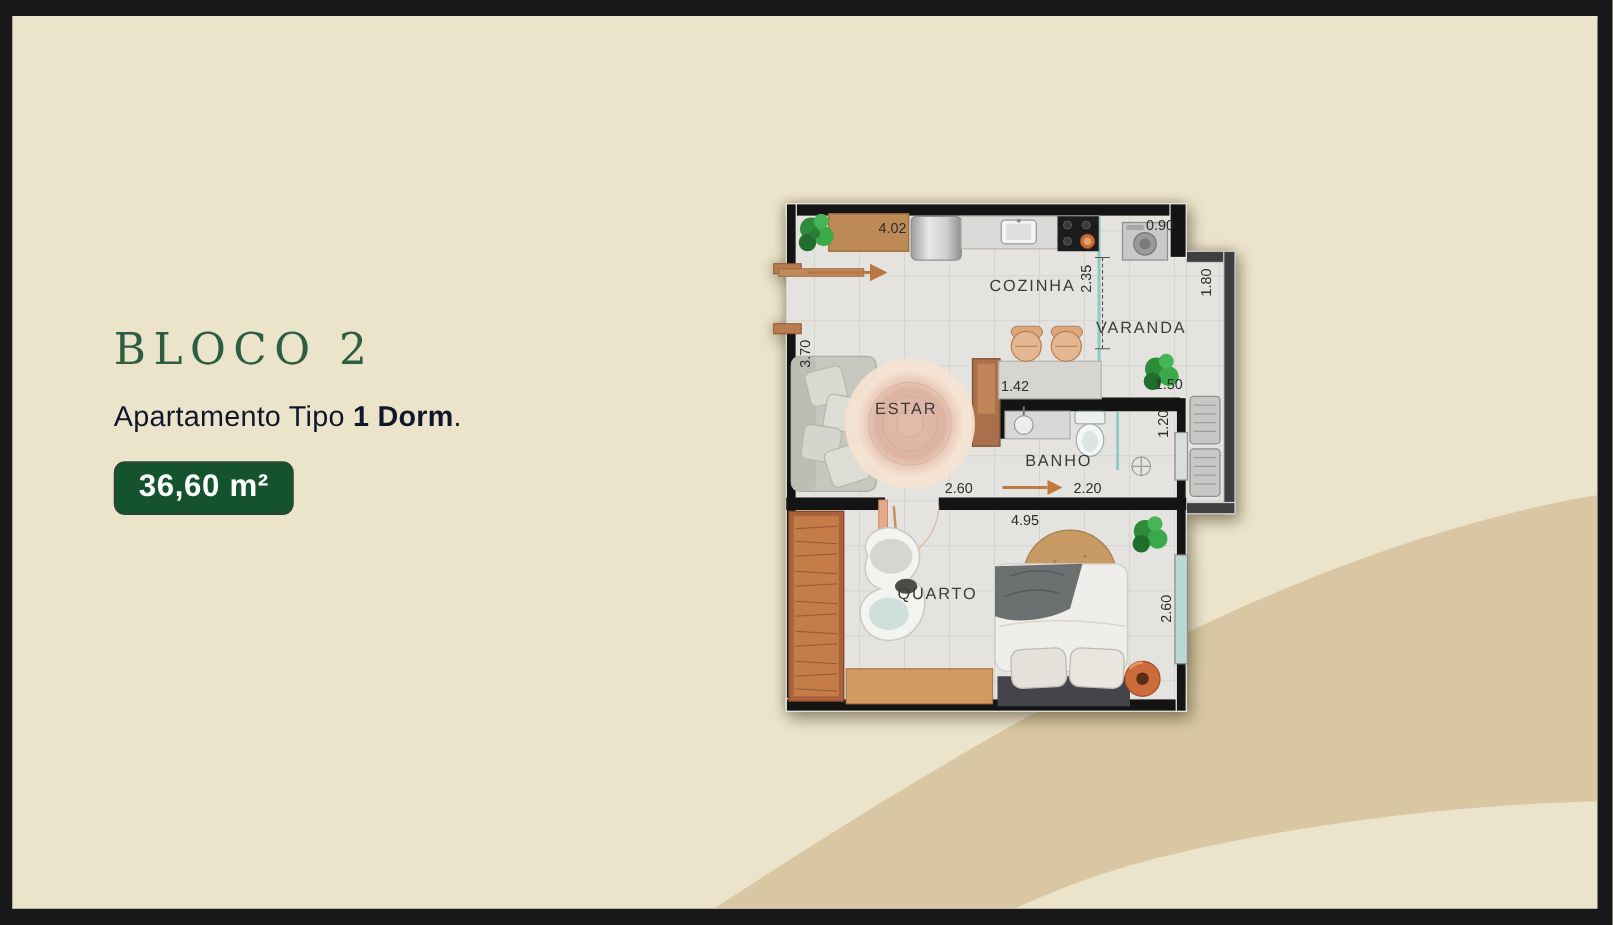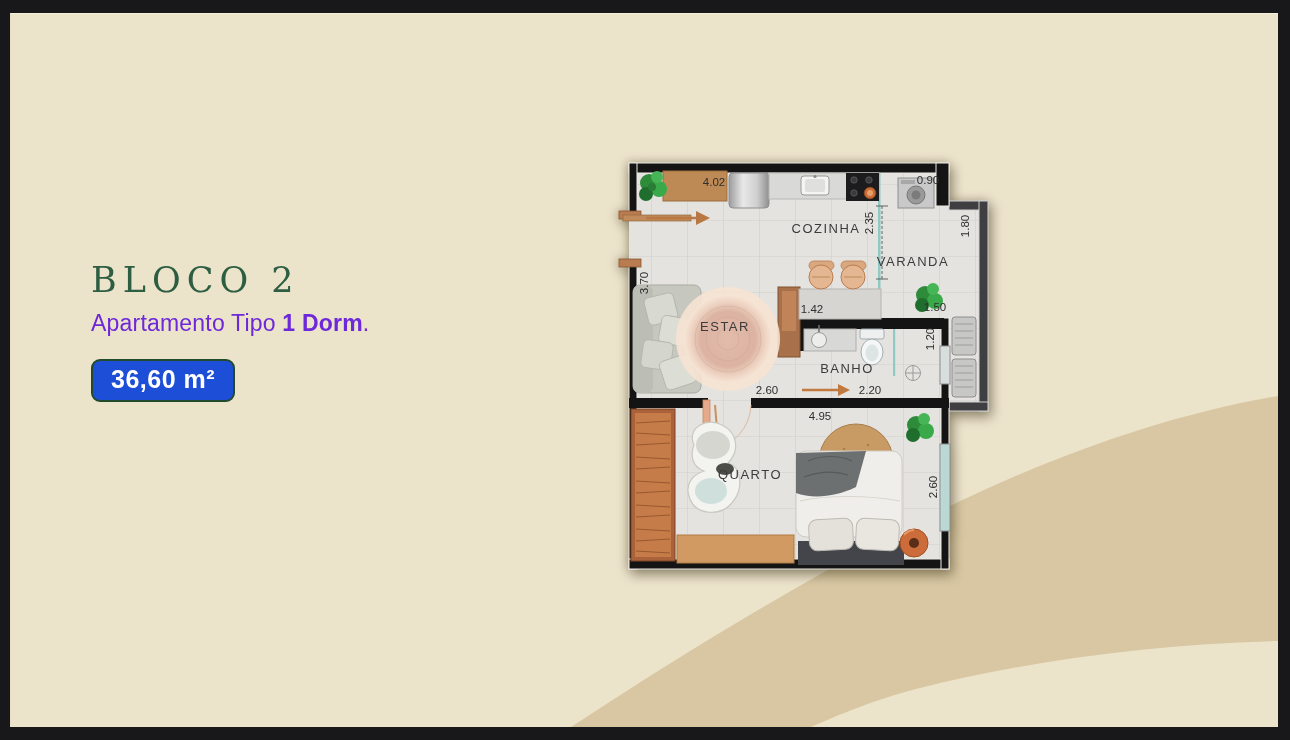--- a/index.html
+++ b/index.html
@@ -16,27 +16,27 @@
   }
   .wave-svg{position:absolute;left:0;top:0;width:1267px;height:713px;}
   
   .info{position:absolute;left:80px;top:248px;width:360px;text-align:left;}
   .block-title{
     font-family:"DejaVu Serif","Liberation Serif",serif;
     font-weight:400;font-size:35px;letter-spacing:6px;
     color:#2d5e41;line-height:1.05;
   }
   .apt-type{
-    margin-top:11px;font-size:23px;color:#6d28d9;letter-spacing:.2px;
+    margin-top:21px;font-size:23px;color:#0f172a;letter-spacing:.2px;
     font-weight:400;
   }
   .apt-type b{font-weight:700;}
   .area-badge{
     display:inline-block;margin-top:22px;
-    background:#1d4ed8;color:#fff;
+    background:#14532d;color:#fff;
     border:2px solid #224b2d;border-radius:9px;
     padding:4px 18px 6px 18px;
     font-size:25px;font-weight:700;letter-spacing:.5px;
   }
   
   .plan-wrap{
     position:absolute;left:605px;top:135px;width:380px;height:432px;
     filter:drop-shadow(3px 5px 6px rgba(60,50,25,.45)) drop-shadow(-2px -1px 4px rgba(60,50,25,.25));
   }
   .fp-dim{font-family:"Liberation Sans",sans-serif;font-size:11.5px;fill:#2e2e2e;}

